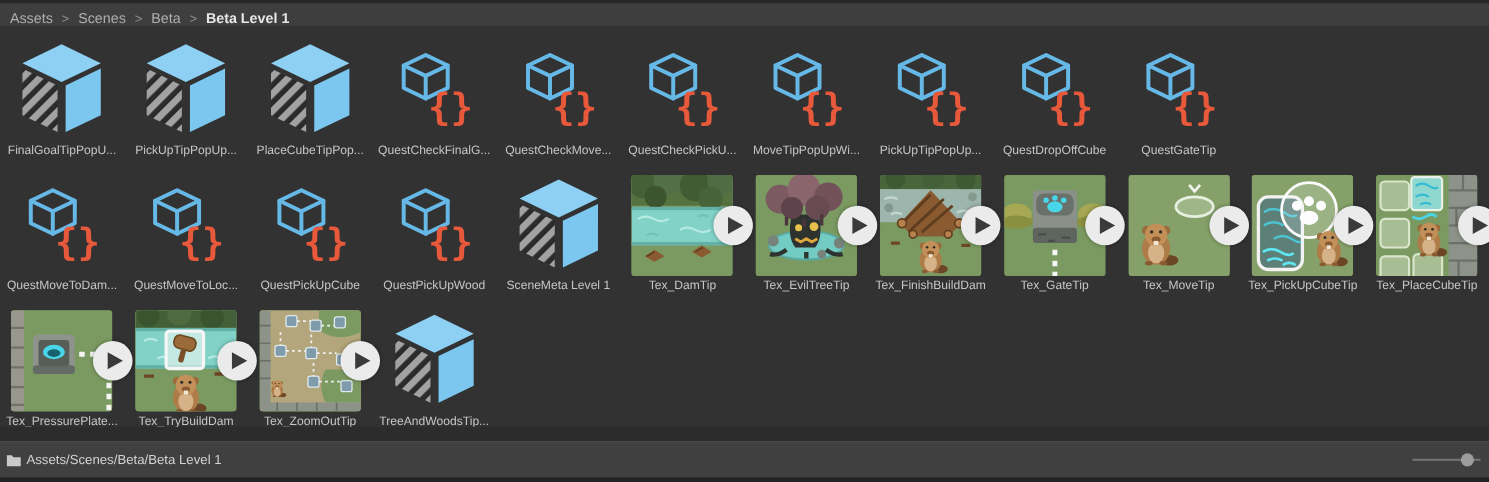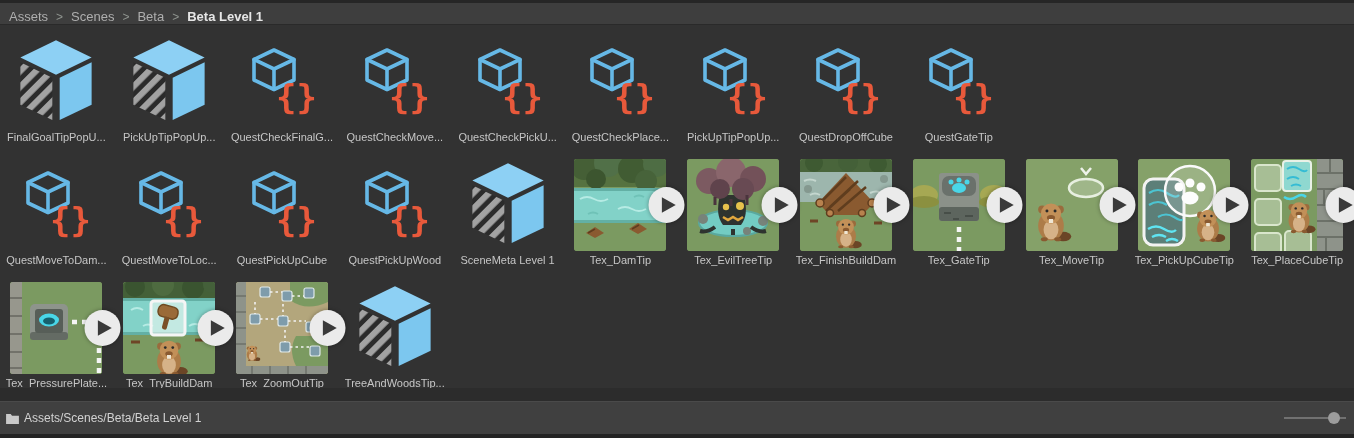--- a/index.html
+++ b/index.html
@@ -100,20 +100,30 @@
       <svg class="prefab-svg" viewBox="0 0 64 70">
         <polygon points="32,1 61,15 32,29 3,15" fill="#8dd0f4"></polygon>
         <polygon points="3,19 29,31.5 29,66 3,53.5" fill="url(#hatch)"></polygon>
         <polygon points="61,19 35,31.5 35,66 61,53.5" fill="#7cc7ef"></polygon>
       </svg>
     </div>
     <div class="label">PickUpTipPopUp...</div>
   </div>
       <div class="cell">
     <div class="icon-box">
+      <svg class="prefab-svg" viewBox="0 0 64 70">
+        <polygon points="32,1 61,15 32,29 3,15" fill="#8dd0f4"></polygon>
+        <polygon points="3,19 29,31.5 29,66 3,53.5" fill="url(#hatch)"></polygon>
+        <polygon points="61,19 35,31.5 35,66 61,53.5" fill="#7cc7ef"></polygon>
+      </svg>
+    </div>
+    <div class="label">PlaceCubeTipPop...</div>
+  </div>
+      <div class="cell">
+    <div class="icon-box">
       <svg class="so-svg" viewBox="0 0 64 70">
         <g fill="none" stroke="#66b8e6" stroke-width="3.6" stroke-linejoin="round" stroke-linecap="round">
           <path d="M24 3 L44 12.5 V33 L24 42.5 L4 33 V12.5 Z"></path>
           <path d="M4 12.5 L24 22 L44 12.5"></path>
           <path d="M24 22 V42.5"></path>
         </g>
         <text x="26" y="62" font-size="34" font-weight="bold" fill="#e8593b" font-family="'DejaVu Sans Mono', monospace">{}</text>
       </svg>
     </div>
     <div class="label">QuestCheckFinalG...</div>
@@ -148,21 +158,21 @@
     <div class="icon-box">
       <svg class="so-svg" viewBox="0 0 64 70">
         <g fill="none" stroke="#66b8e6" stroke-width="3.6" stroke-linejoin="round" stroke-linecap="round">
           <path d="M24 3 L44 12.5 V33 L24 42.5 L4 33 V12.5 Z"></path>
           <path d="M4 12.5 L24 22 L44 12.5"></path>
           <path d="M24 22 V42.5"></path>
         </g>
         <text x="26" y="62" font-size="34" font-weight="bold" fill="#e8593b" font-family="'DejaVu Sans Mono', monospace">{}</text>
       </svg>
     </div>
-    <div class="label">QuestCheckPlace...</div>
+    <div class="label">MoveTipPopUpWi...</div>
   </div>
       <div class="cell">
     <div class="icon-box">
       <svg class="so-svg" viewBox="0 0 64 70">
         <g fill="none" stroke="#66b8e6" stroke-width="3.6" stroke-linejoin="round" stroke-linecap="round">
           <path d="M24 3 L44 12.5 V33 L24 42.5 L4 33 V12.5 Z"></path>
           <path d="M4 12.5 L24 22 L44 12.5"></path>
           <path d="M24 22 V42.5"></path>
         </g>
         <text x="26" y="62" font-size="34" font-weight="bold" fill="#e8593b" font-family="'DejaVu Sans Mono', monospace">{}</text>

